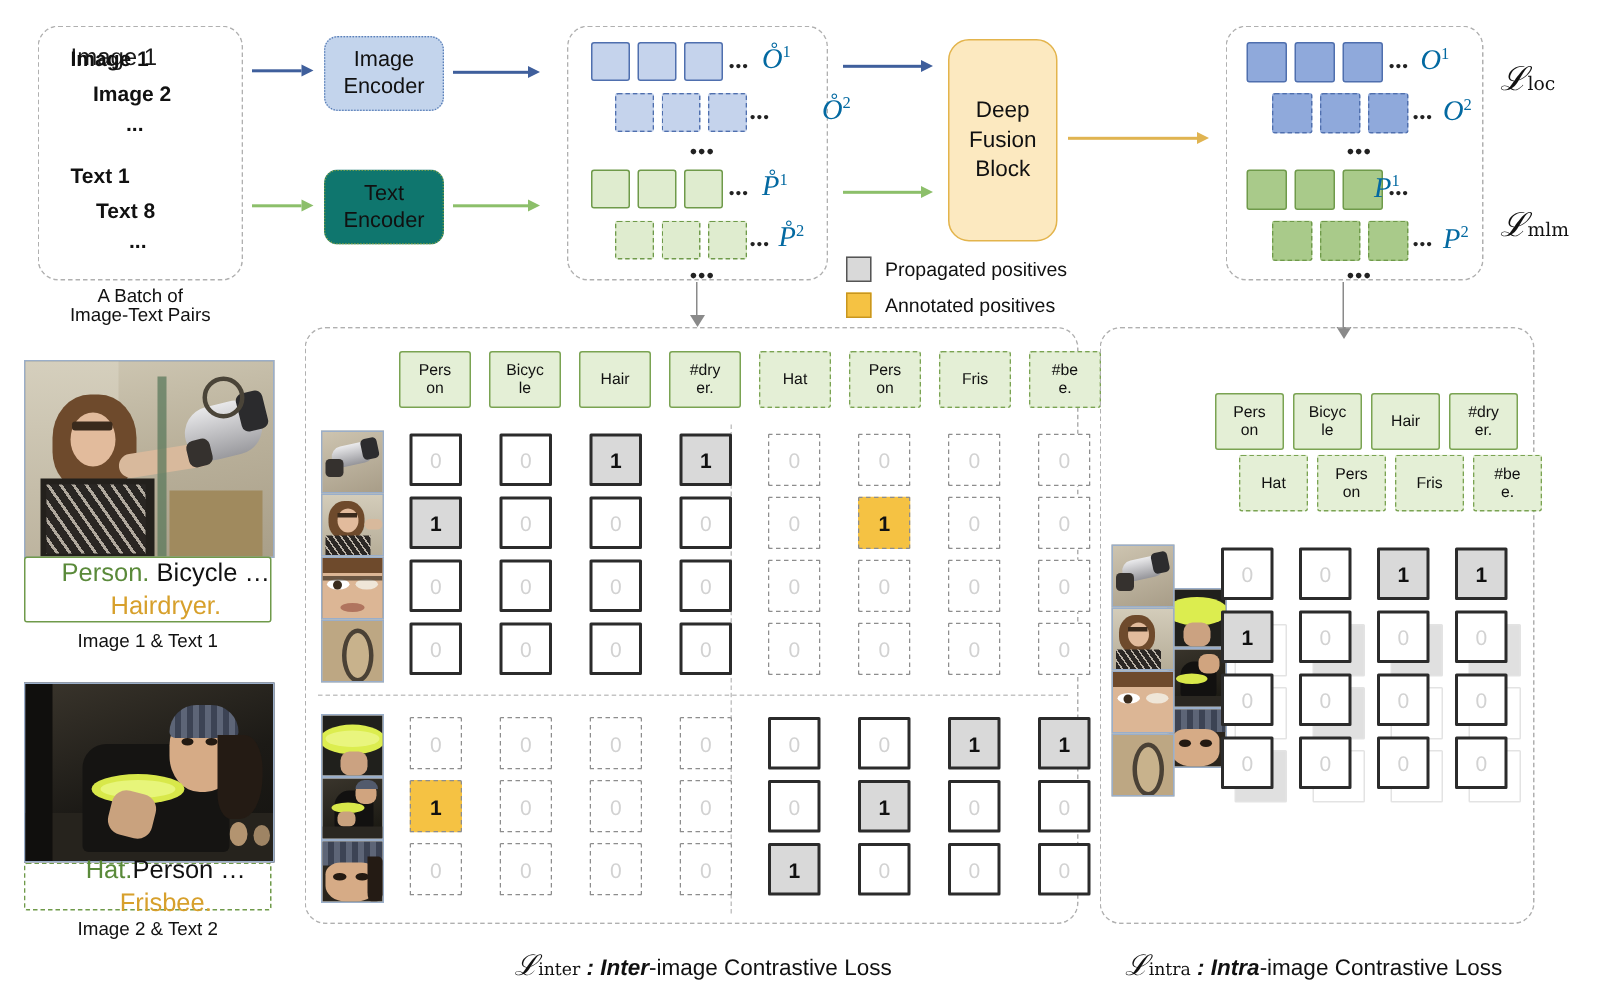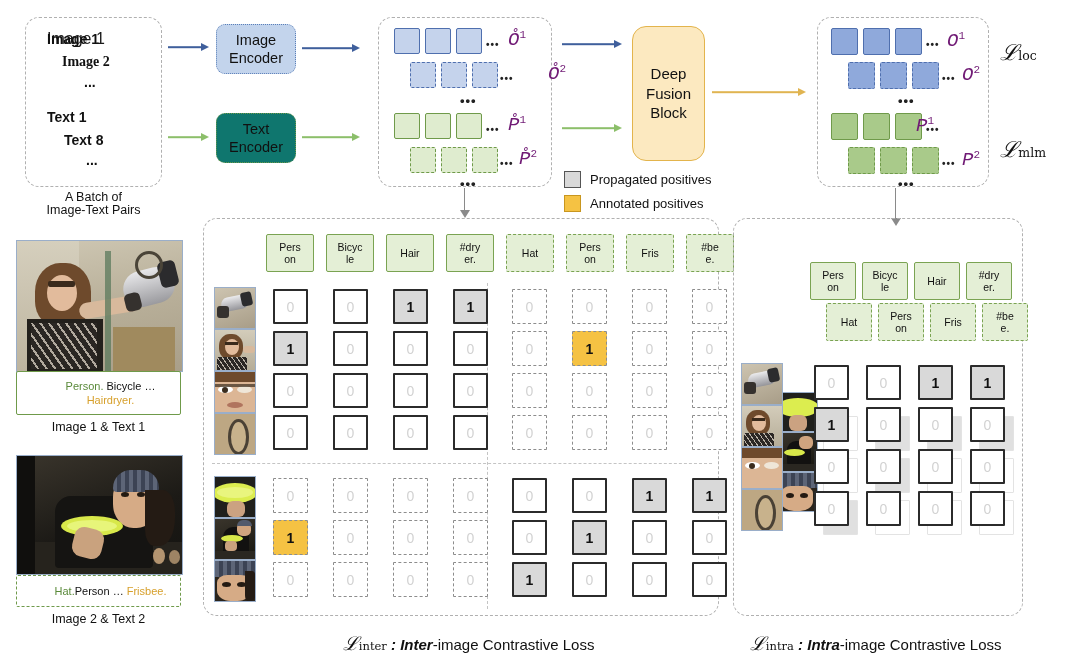--- a/index.html
+++ b/index.html
@@ -55,21 +55,21 @@
   .tok-blue-solid{background:#c5d3ec;border:1.6px solid #4f6fae;}
   .tok-blue-dash{background:#c5d3ec;border:1.6px dashed #4f6fae;}
   .tok-green-solid{background:#dfeccf;border:1.6px solid #6f9a4a;}
   .tok-green-dash{background:#dfeccf;border:1.6px dashed #6f9a4a;}
   .tok-blue2-solid{background:#8fa9db;border:1.6px solid #4f6fae;}
   .tok-blue2-dash{background:#8fa9db;border:1.6px dashed #4f6fae;}
   .tok-green2-solid{background:#a9ca8a;border:1.6px solid #6f9a4a;}
   .tok-green2-dash{background:#a9ca8a;border:1.6px dashed #6f9a4a;}
 
   .dots{font-size:13px;font-weight:bold;color:#222;letter-spacing:1px;}
-  .sym{font-family:Liberation Mono, monospace;font-style:italic;font-size:19px;color:#701a75;white-space:nowrap;}
+  .sym{font-family:Liberation Serif, serif;font-style:italic;font-size:19px;color:#0369a1;white-space:nowrap;}
   .sym sup{font-style:normal;font-size:11px;}
   .loss-lbl{font-family:"DejaVu Serif", serif;font-size:19px;color:#111;white-space:nowrap;}
   .loss-lbl .cal{font-style:italic;font-size:22px;}
   .loss-lbl .sub{font-size:12.5px;}
 
   
   .lg-sw{width:17px;height:17px;border:1.4px solid #555;}
   .lg-gray{background:#d9d9d9;}
   .lg-orange{background:#f5c243;border-color:#c8961f;}
   .lg-txt{font-size:13px;color:#111;}
@@ -103,32 +103,32 @@
   .thumb{position:absolute;overflow:hidden;border:1px solid #9aaec9;background:#c8bda8;}
   .ph{position:absolute;}
 
   .bottom-lbl{font-family:"DejaVu Serif", serif;font-size:16.5px;color:#111;white-space:nowrap;}
   .bottom-lbl .cal{font-style:italic;font-size:19px;}
   .bottom-lbl .sub{font-size:11.5px;}
   .bottom-lbl .bi{font-family:"Liberation Sans",sans-serif;font-weight:bold;font-style:italic;font-size:15px;}
   .bottom-lbl .pl{font-family:"Liberation Sans",sans-serif;font-size:15px;}
 
   .cap-box{border-radius:2px;background:#fff;display:flex;align-items:center;justify-content:center;
-           font-size:11px;text-align:center;line-height:1.3;padding-left:24px;}
+           font-size:17px;text-align:center;line-height:1.3;padding-left:24px;}
   .cap-solid{border:1.6px solid #6f9a4a;}
   .cap-dash{border:1.6px dashed #6f9a4a;}
   .c-green{color:#5a8a3a;} .c-orange{color:#d7a02c;} .c-black{color:#111;}
 </style>
 </head>
 <body>
 
 <div class="abs panel-dash" style="left:25px;top:17px;width:137px;height:170px;"></div>
 <div class="abs" style="left:47px;top:30px;">Image 1</div>
 <div class="abs batch-line" style="left:47px;top:31px;">Image 1</div>
-<div class="abs batch-line" style="left:62px;top:54px;font-family:Liberation Serif, serif;">Image 2</div>
+<div class="abs batch-line" style="left:62px;top:54px;">Image 2</div>
 <div class="abs batch-line" style="left:84px;top:74px;">...</div>
 <div class="abs batch-line" style="left:47px;top:109px;">Text 1</div>
 <div class="abs batch-line" style="left:64px;top:132px;">Text 8</div>
 <div class="abs batch-line" style="left:86px;top:152px;">...</div>
 <div class="abs caption-small" style="left:25px;top:190px;width:137px;">A Batch of</div>
 <div class="abs caption-small" style="left:25px;top:203px;width:137px;">Image-Text Pairs</div>
 
 <div class="arrow arrow-blue abs" style="left:168px;top:47px;width:42px;">
   <div class="shaft" style="width:33px;"></div>
     <div class="head" style="left:33px;"></div>

